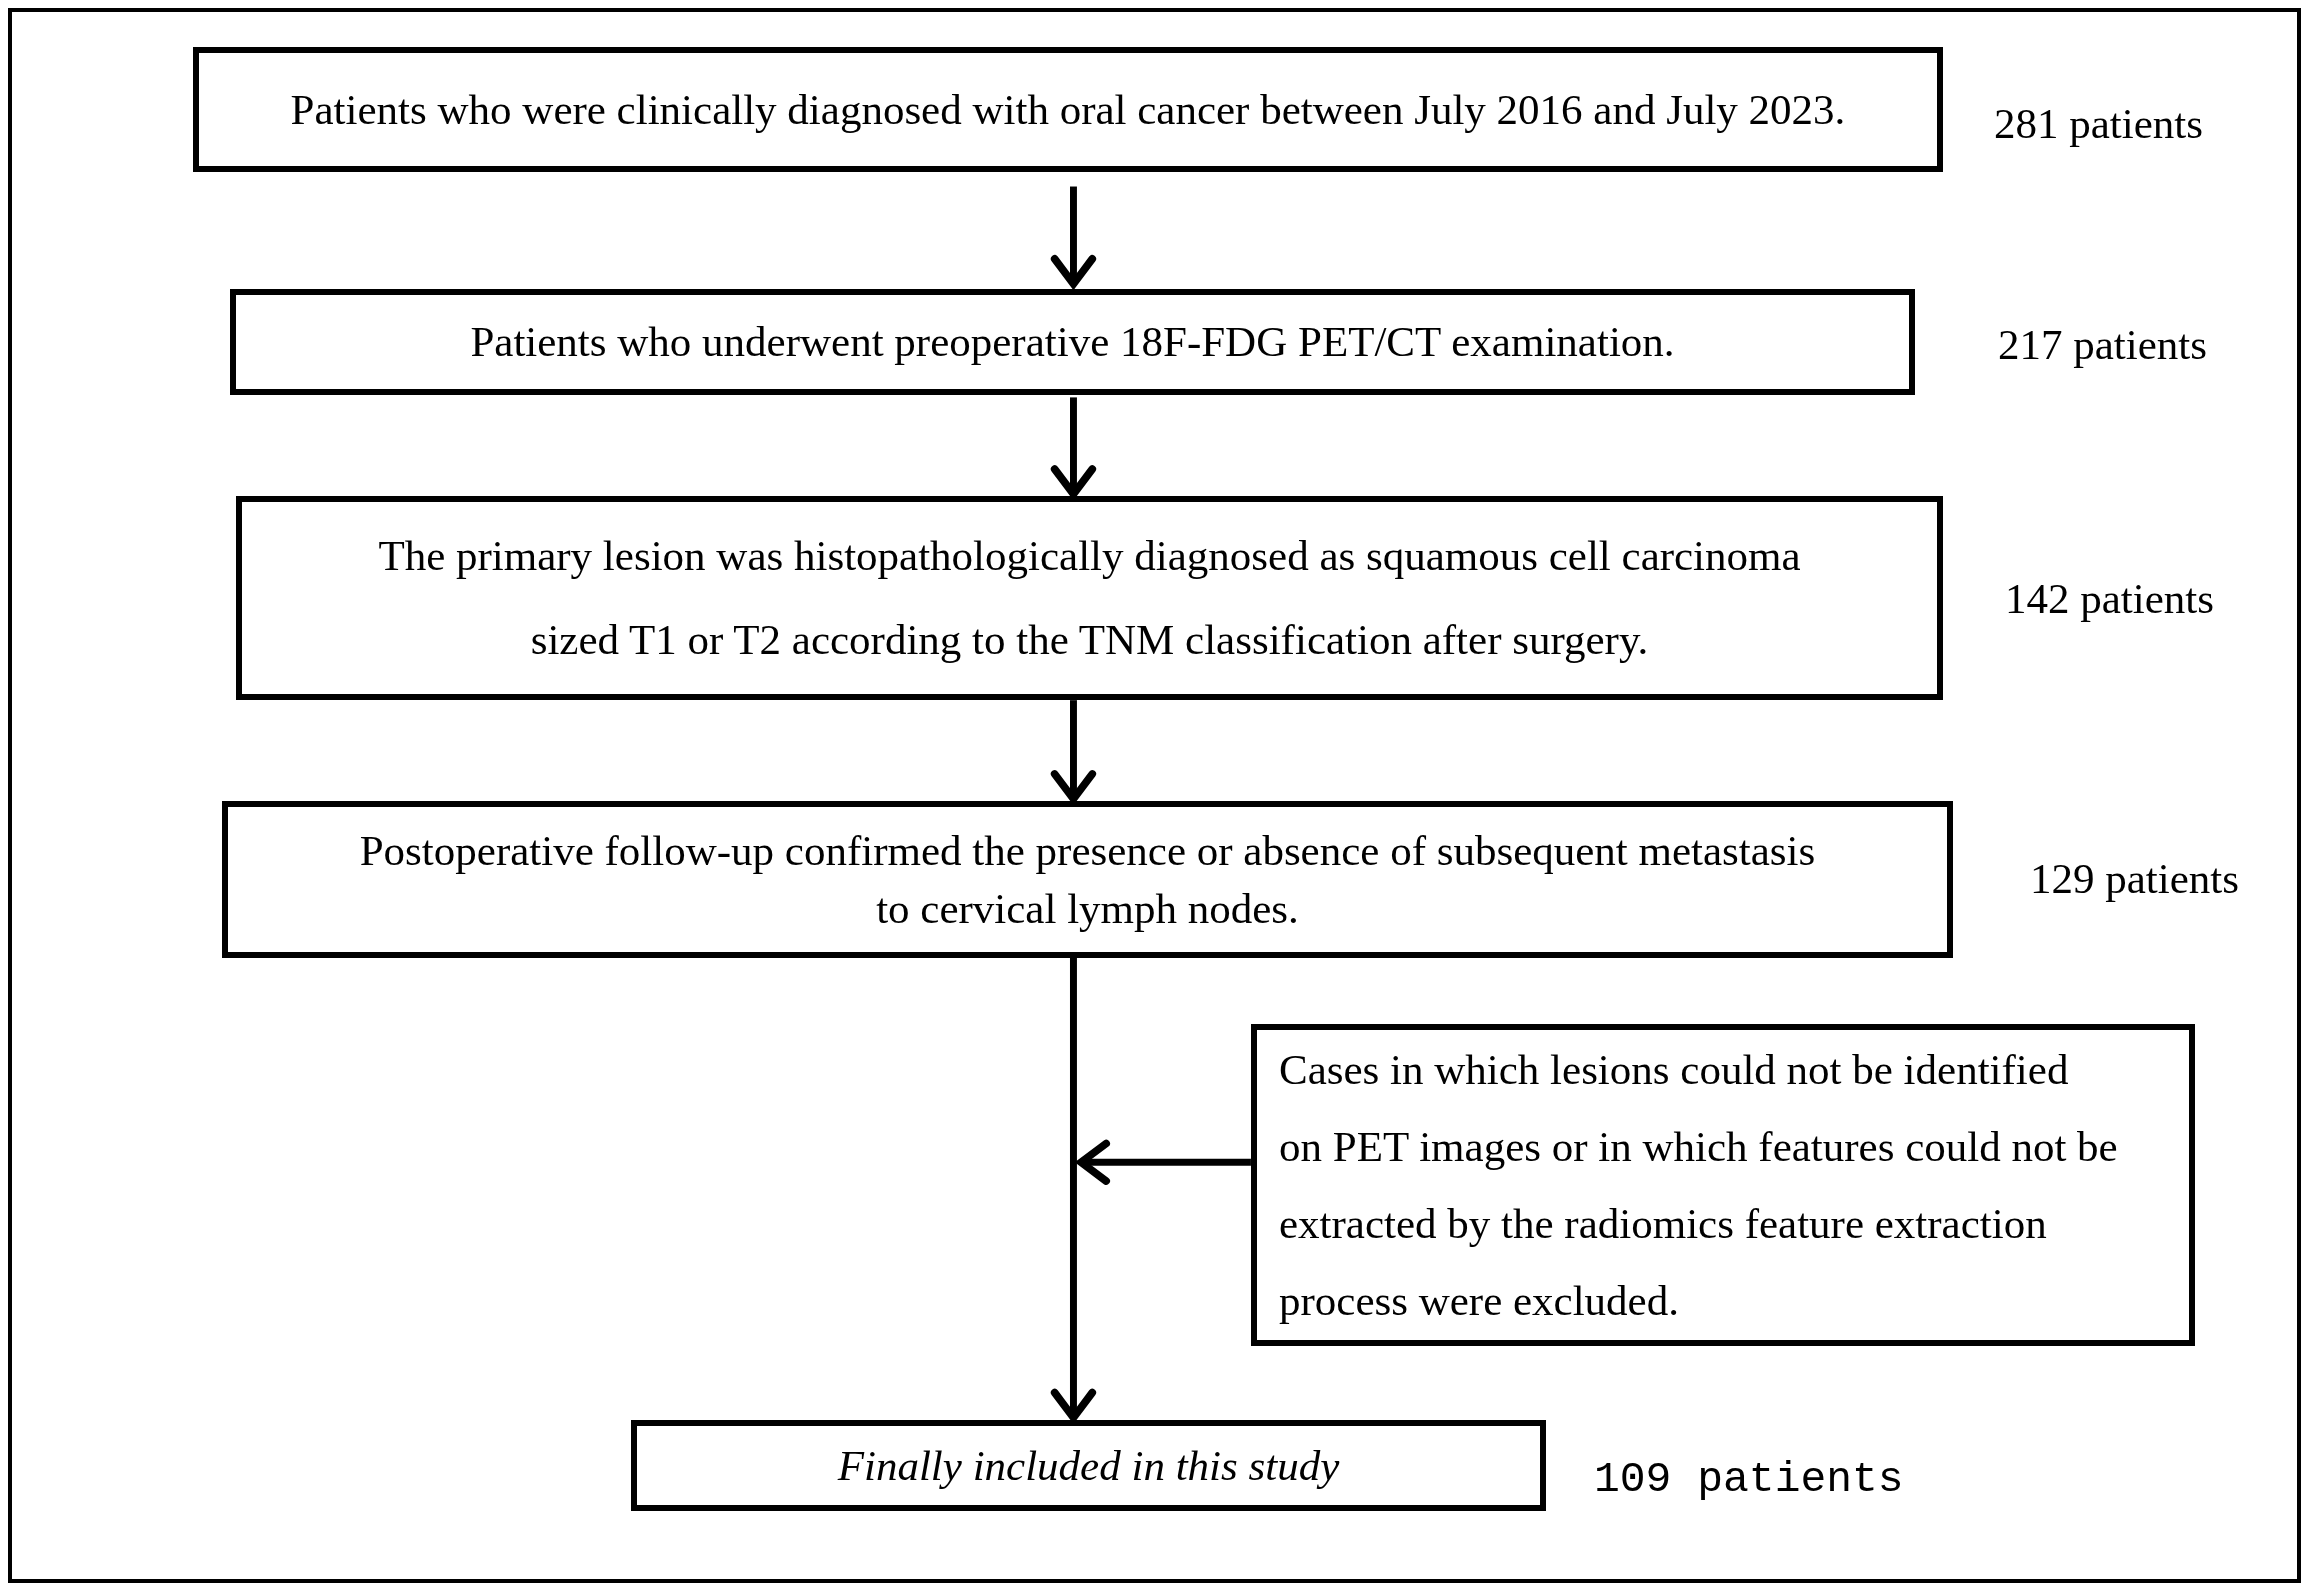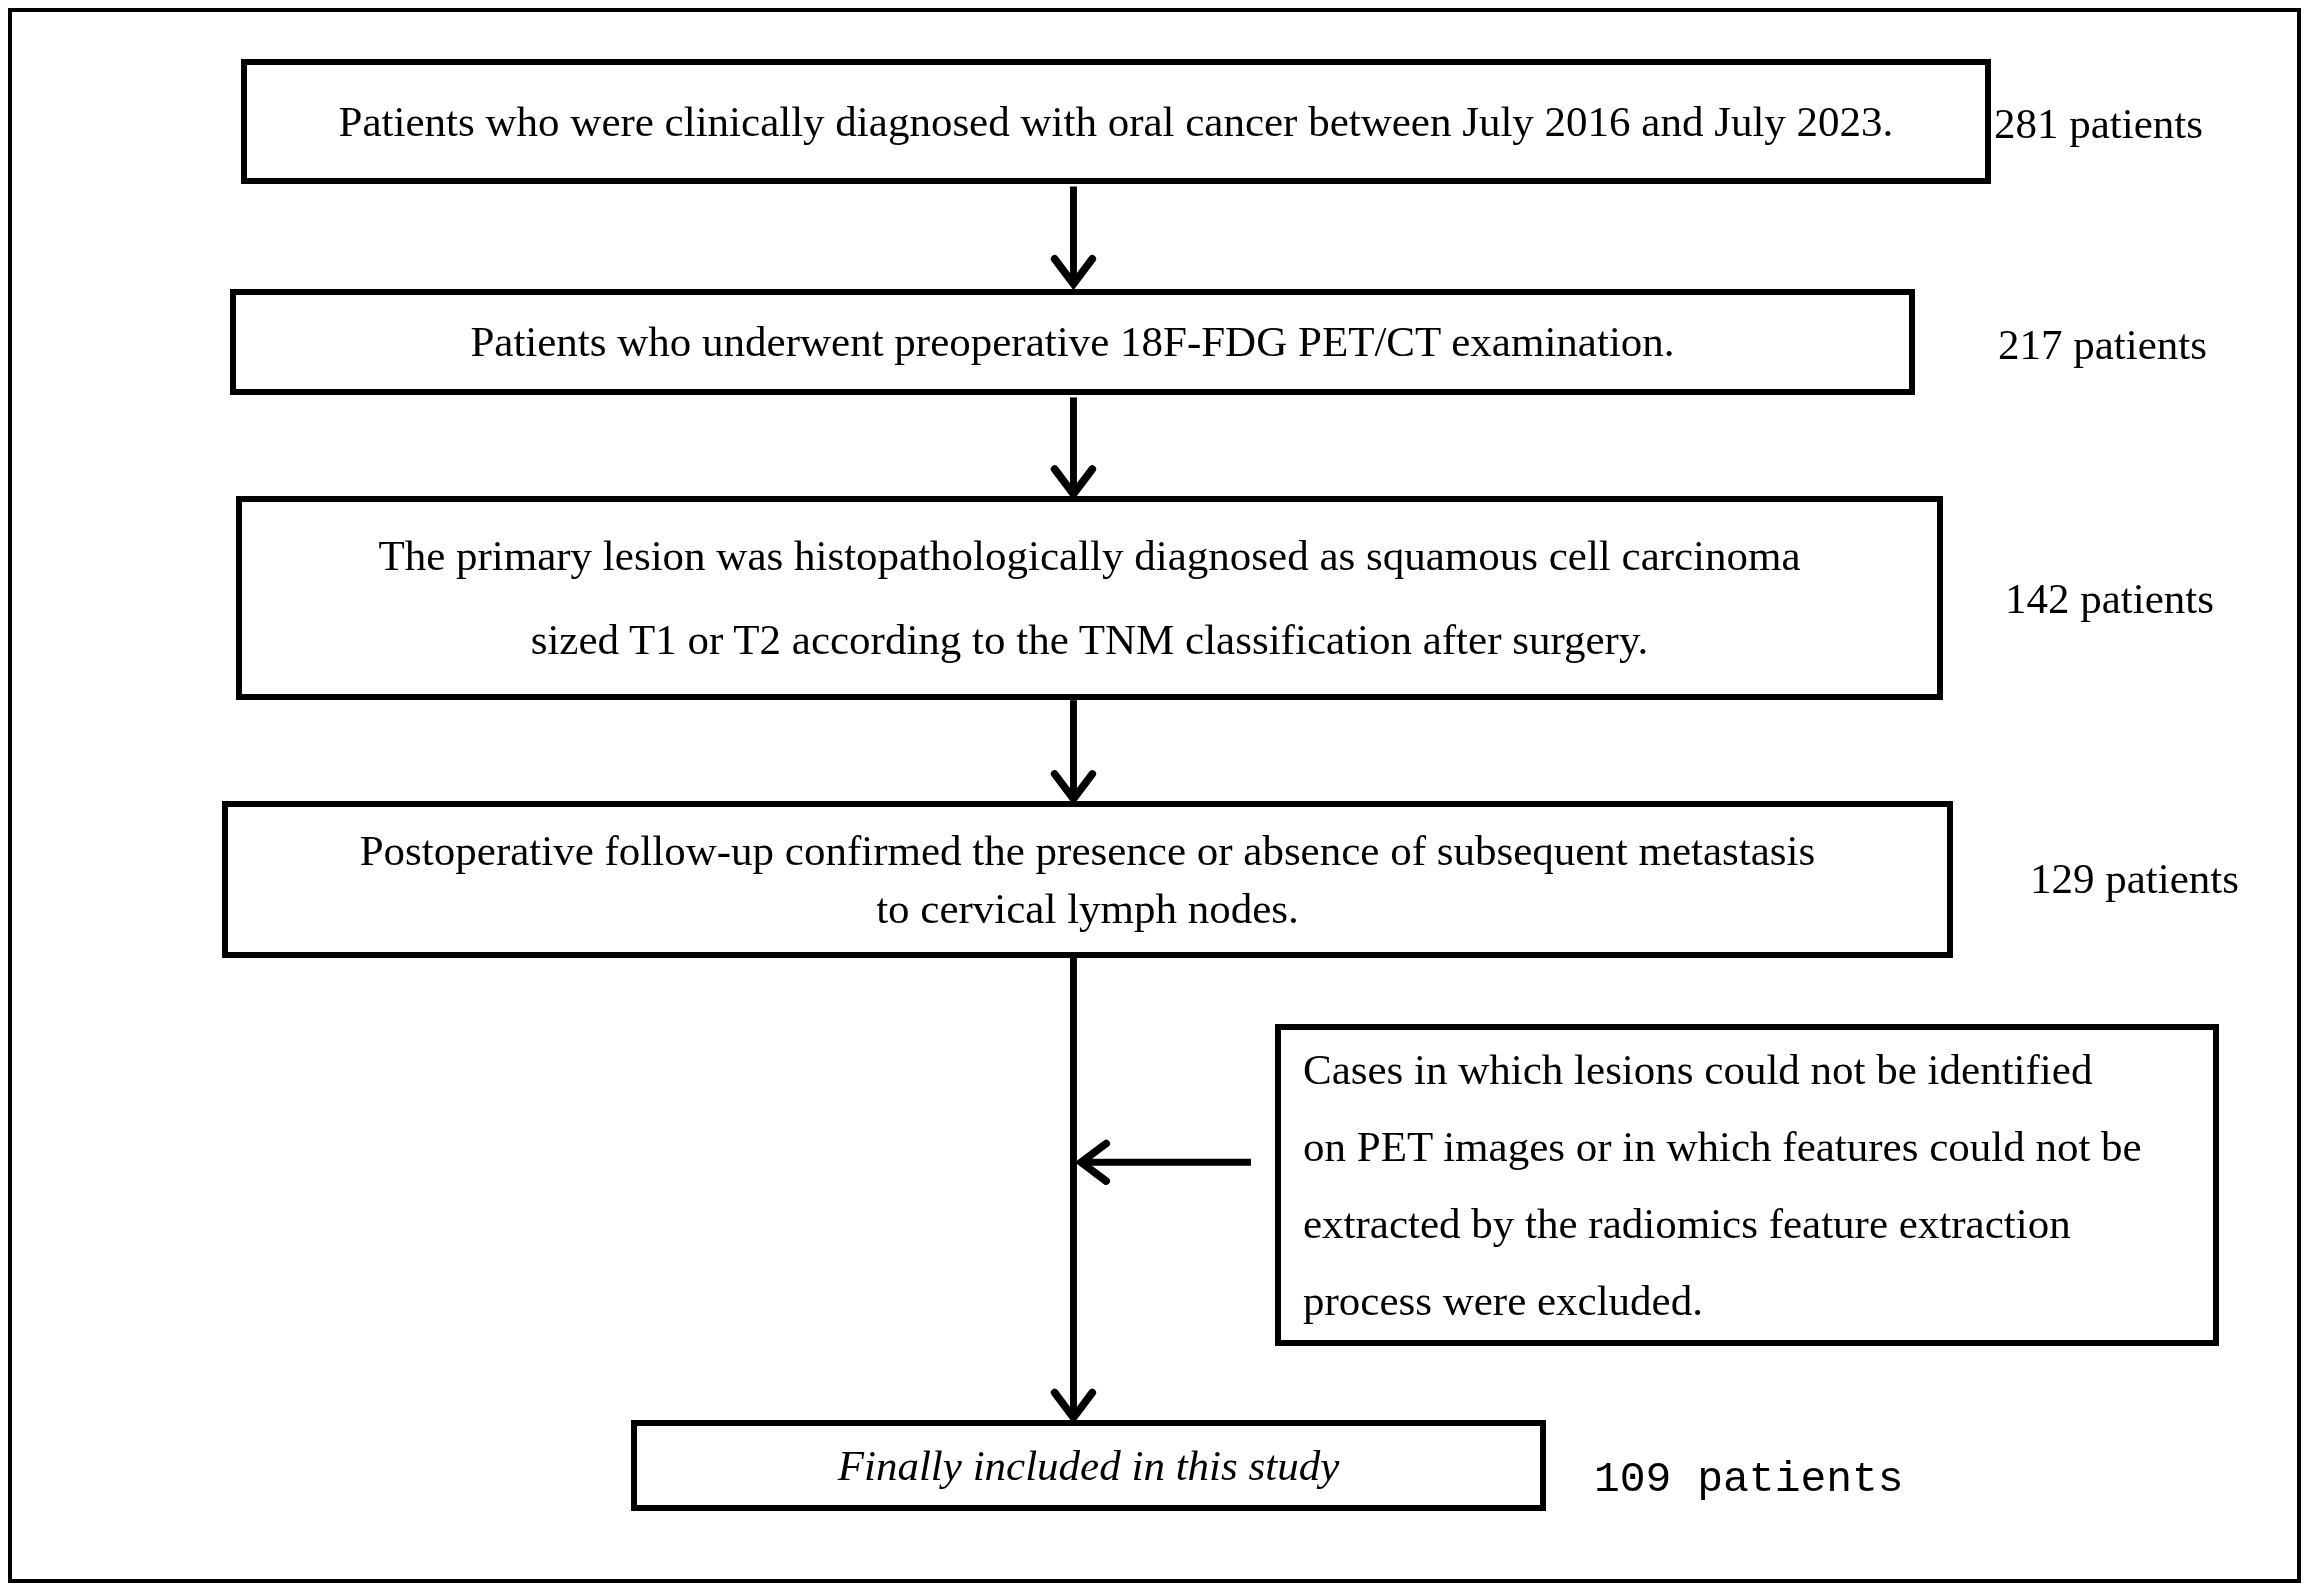--- a/index.html
+++ b/index.html
@@ -45,21 +45,20 @@
     display: block;
     width: 100%;
   }
   .box.spaced2 .bline { line-height: 84px; }
   .box.spaced135 .bline { line-height: 58px; }
   .box.exclusion {
     align-items: flex-start;
     text-align: left;
     padding-left: 22px;
     padding-right: 11px;
-    margin-left: 24px;
   }
   .box.exclusion .bline { line-height: 77px; width: auto; }
   .count {
     position: absolute;
     font-size: 43px;
     line-height: 56px;
     white-space: nowrap;
   }
   .connectors {
     position: absolute;
@@ -79,21 +78,21 @@
     stroke-linejoin: miter;
   }
 </style>
 </head>
 <body>
 
 <div class="canvas">
 
   <div class="outer-border"></div>
 
-  <div class="box" style="left:193px; top:59px; width:1750px; height:125px;margin-left:48px;">
+  <div class="box" style="left:193px; top:47px; width:1750px; height:125px;">
     <span class="bline">Patients who were clinically diagnosed with oral cancer between July 2016 and July 2023.</span>
   </div>
   <div class="count" style="left:1994px; top:96px;">281 patients</div>
 
   <div class="box" style="left:230px; top:289px; width:1685px; height:106px;">
     <span class="bline">Patients who underwent preoperative 18F-FDG PET/CT examination.</span>
   </div>
   <div class="count" style="left:1998px; top:317px;">217 patients</div>
 
   <div class="box spaced2" style="left:236px; top:496px; width:1707px; height:204px;">

